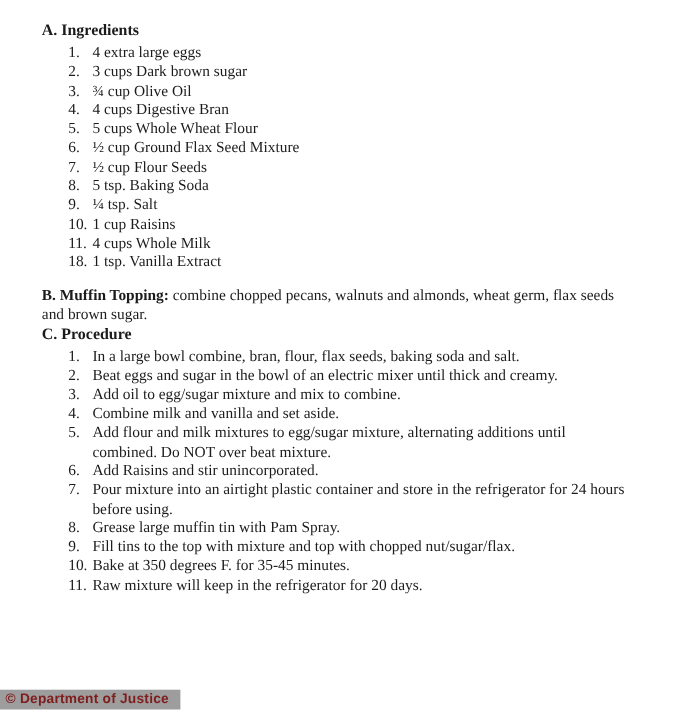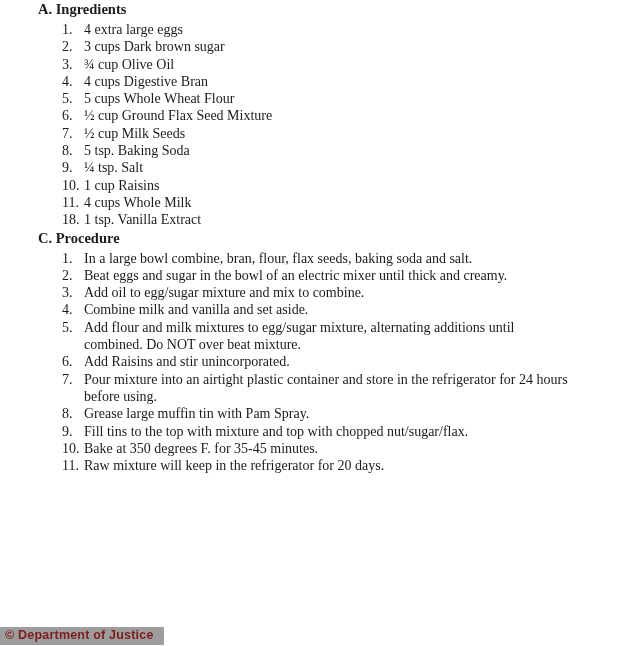--- a/index.html
+++ b/index.html
@@ -30,21 +30,21 @@
     font-weight: bold;
     text-decoration: underline;
     line-height: 18px;
   }
   .section-heading {
     margin: 0;
     font-size: 14.5px;
     font-weight: bold;
     line-height: 18px;
   }
-  .heading-a { }
+  .heading-a { margin-top: 19px; }
   .heading-c { }
   ol.doc-list {
     list-style: none;
     margin: 3px 0 0 0;
     padding: 0;
   }
   ol.doc-list li {
     display: flex;
     align-items: flex-start;
   }
@@ -113,21 +113,21 @@
           <span class="item-text">5 cups Whole Wheat Flour</span>
         </li>
 
         <li>
           <span class="marker">6.</span>
           <span class="item-text">½ cup Ground Flax Seed Mixture</span>
         </li>
 
         <li>
           <span class="marker">7.</span>
-          <span class="item-text">½ cup Milk Seeds</span>
+          <span class="item-text">½ cup Flour Seeds</span>
         </li>
 
         <li>
           <span class="marker">8.</span>
           <span class="item-text">5 tsp. Baking Soda</span>
         </li>
 
         <li>
           <span class="marker">9.</span>
           <span class="item-text">¼ tsp. Salt</span>
@@ -142,20 +142,23 @@
           <span class="marker">11.</span>
           <span class="item-text">4 cups Whole Milk</span>
         </li>
 
         <li>
           <span class="marker">18.</span>
           <span class="item-text">1 tsp. Vanilla Extract</span>
         </li>
       </ol>
 
+    <p class="topping-para">
+      <span class="lead">B. Muffin Topping:</span><span> combine chopped pecans, walnuts and almonds, wheat germ, flax seeds and brown sugar.</span>
+    </p>
 
     <h2 class="section-heading heading-c">C. Procedure</h2>
 
     <ol class="doc-list">
 
         <li>
           <span class="marker">1.</span>
           <span class="item-text">In a large bowl combine, bran, flour, flax seeds, baking soda and salt.</span>
         </li>
 

